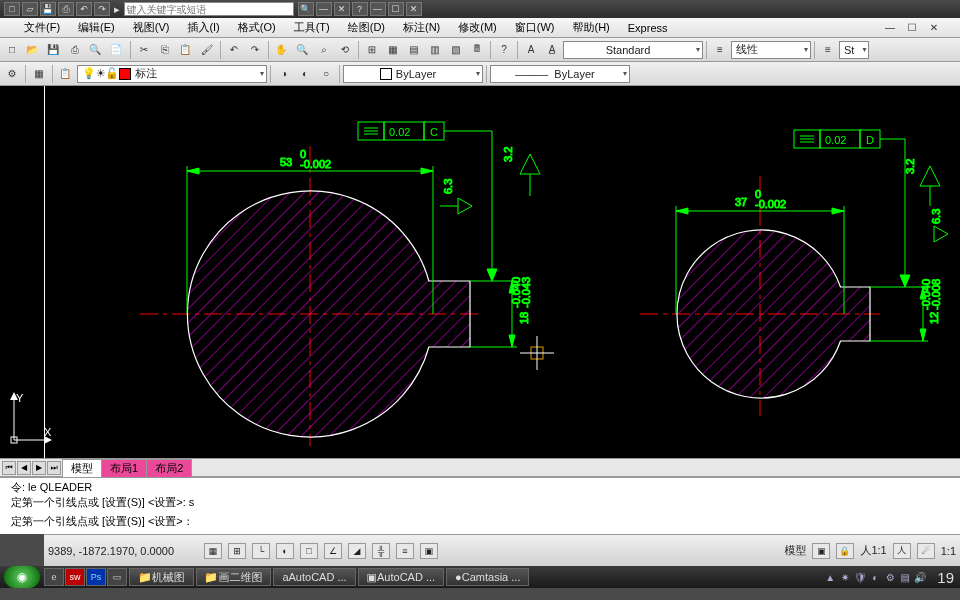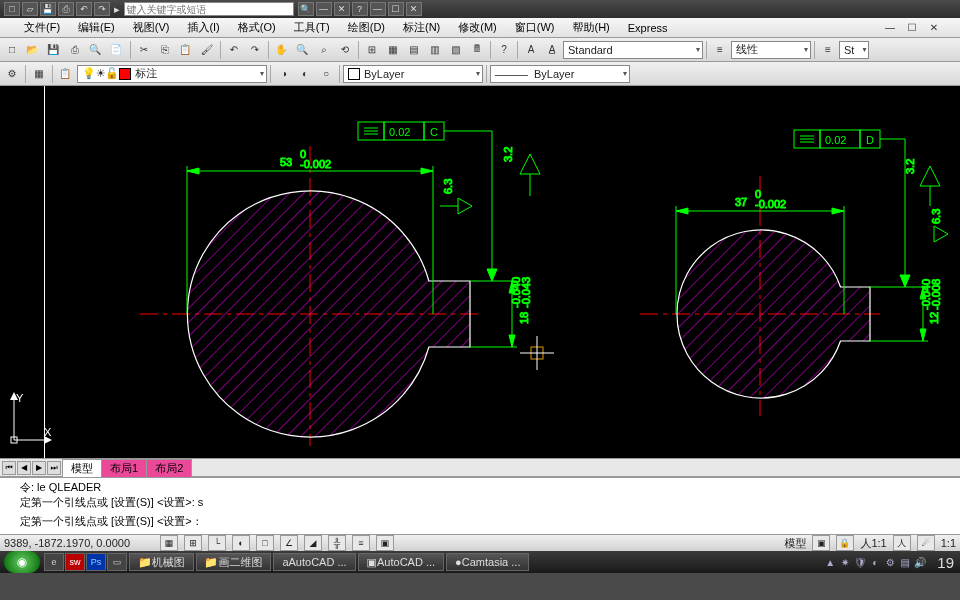--- a/index.html
+++ b/index.html
@@ -11,32 +11,32 @@
 .titlebar .search { background: #fff; border: 1px solid #888; height: 14px; width: 170px; padding: 0 2px; color: #555; font-size: 10px; }
 .titlebar .winbtns { display: flex; gap: 2px; padding: 0 4px; }
 .titlebar .winbtns span { width: 16px; height: 14px; background: #555; border: 1px solid #777; color: #ddd; display: flex; align-items: center; justify-content: center; font-size: 9px; }
 .menubar { height: 20px; background: linear-gradient(#f7f7f7,#e2e2e2); display: flex; align-items: center; padding: 0 16px; gap: 2px; border-bottom: 1px solid #999; }
 .menubar .mi { padding: 2px 8px; color: #000; cursor: default; }
 .toolbar { height: 24px; background: linear-gradient(#f0f0f0,#d8d8d8); border-bottom: 1px solid #999; display: flex; align-items: center; padding: 0 2px; gap: 1px; }
 .tbtn { width: 20px; height: 20px; border: 1px solid transparent; display: flex; align-items: center; justify-content: center; font-size: 10px; color: #333; }
 .tsep { width: 1px; height: 18px; background: #aaa; margin: 0 2px; }
 .tdrop { height: 18px; background: #fff; border: 1px solid #888; padding: 0 14px 0 4px; display: flex; align-items: center; position: relative; min-width: 80px; color: #222; }
 .tdrop::after { content: "▾"; position: absolute; right: 2px; font-size: 8px; color: #555; }
-.tdrop.wide { min-width: 140px; }
+.tdrop.wide { min-width: 140px; justify-content: center; }
 .layer-sw { width: 12px; height: 12px; display: inline-block; border: 1px solid #000; margin-right: 4px; }
 .canvas-wrap { position: relative; height: 372px; background: #000; overflow: hidden; }
 .canvas-wrap .ruler-v { position: absolute; left: 44px; top: 0; bottom: 0; width: 1px; background: #fff; }
 svg.drawing { position: absolute; left: 0; top: 0; }
 .ucs { position: absolute; left: 4px; bottom: 8px; }
 .tabs { height: 18px; background: #e8e8e8; border-top: 1px solid #999; display: flex; align-items: center; padding-left: 2px; }
 .tabs .nav { width: 14px; height: 14px; border: 1px solid #999; background: #ddd; display: flex; align-items: center; justify-content: center; font-size: 8px; margin-right: 1px; }
 .tabs .tab { padding: 1px 8px; border: 1px solid #999; background: #ec4899; border-bottom: none; margin-right: -1px; font-size: 11px; }
 .tabs .tab.active { background: #fff; }
-.cmdarea { height: 58px; background: #fff; border-top: 2px solid #999; padding: 2px 20px; font-family: "SimSun", monospace; font-size: 12px; color: #000; line-height: 15px; }
-.statusbar { height: 17px; background: linear-gradient(#f0f0f0,#d2d2d2); border-top: 1px solid #999; display: flex; align-items: center; padding: 0 4px; font-size: 11px; color: #222; gap: 6px; }
+.cmdarea { height: 58px; background: #fff; border-top: 2px solid #999; padding: 2px 11px; font-family: "SimSun", monospace; font-size: 12px; color: #000; line-height: 15px; }
+.statusbar { height: 32px; background: linear-gradient(#f0f0f0,#d2d2d2); border-top: 1px solid #999; display: flex; align-items: center; padding: 0 4px; font-size: 11px; color: #222; gap: 6px; margin-left: 44px; }
 .statusbar .coords { min-width: 150px; }
 .statusbar .sbtn { width: 18px; height: 16px; border: 1px solid #999; background: #e8e8e8; display: flex; align-items: center; justify-content: center; font-size: 9px; }
 .statusbar .flex { flex: 1; }
 .taskbar { height: 22px; background: linear-gradient(#3a3a3a,#1a1a1a); display: flex; align-items: center; }
 .taskbar .start { width: 36px; height: 22px; background: radial-gradient(circle,#6c6,#060); border-radius: 11px; margin: 0 4px; display: flex; align-items: center; justify-content: center; color: #fff; font-size: 12px; }
 .taskbar .ql { display: flex; gap: 1px; }
 .taskbar .ql span { width: 20px; height: 18px; background: #444; border: 1px solid #666; display: flex; align-items: center; justify-content: center; font-size: 9px; color: #ccc; }
 .taskbar .task { height: 18px; padding: 0 8px; margin-left: 2px; background: linear-gradient(#555,#333); border: 1px solid #666; color: #ddd; display: flex; align-items: center; font-size: 11px; max-width: 90px; overflow: hidden; white-space: nowrap; }
 .taskbar .tray { margin-left: auto; display: flex; gap: 1px; padding: 0 4px; }
 .taskbar .tray span { width: 14px; height: 14px; color: #aac; font-size: 10px; display: flex; align-items: center; justify-content: center; }

